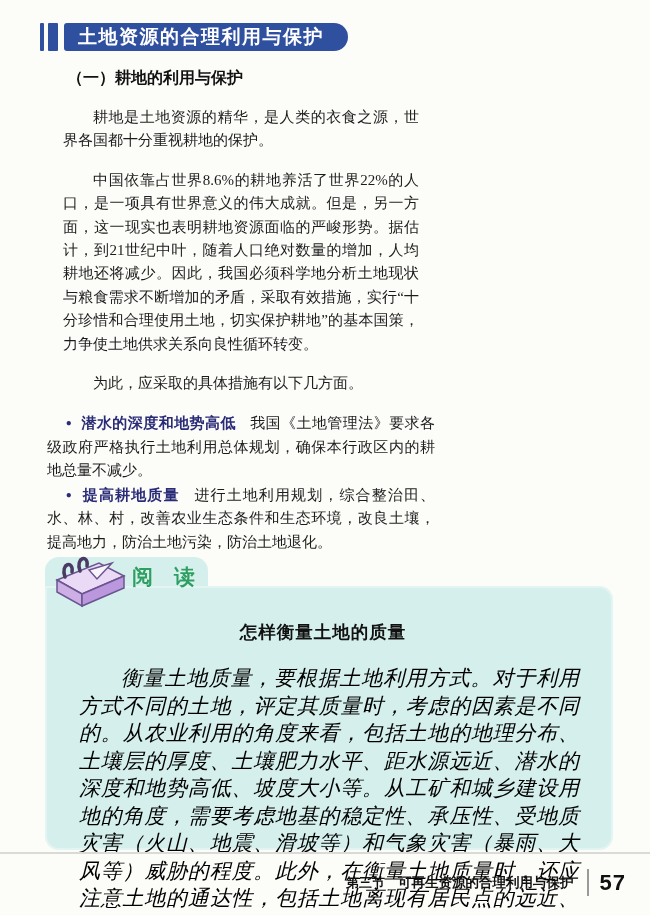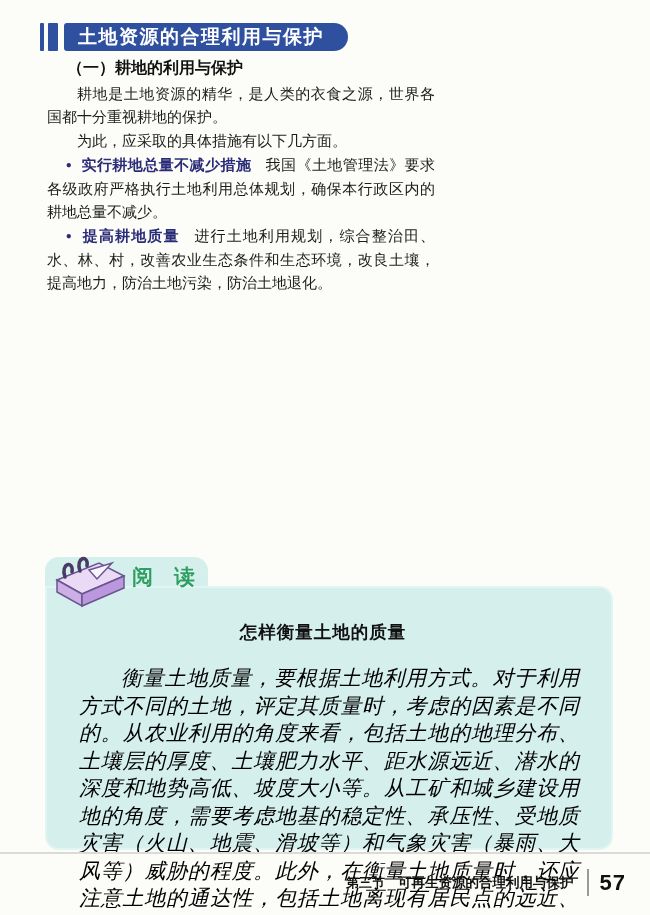--- a/index.html
+++ b/index.html
@@ -23,29 +23,29 @@
   .bar1{width:4px;margin-right:4px;}
   .bar2{width:10px;margin-right:6px;}
   .title-box{
     background:var(--header-bg);color:#ffffff;
     font-family:"Liberation Sans",sans-serif;font-weight:bold;
     font-size:19px;line-height:28px;letter-spacing:1.5px;
     padding:0 24px 0 14px;border-radius:3px 14px 14px 3px;
   }
   
   .content{
-    position:absolute;left:47px;top:55px;width:388px;
+    position:absolute;left:47px;top:65px;width:388px;
     font-size:15px;line-height:23.4px;text-align:justify;
   }
   .subsection{
     font-family:"Liberation Sans",sans-serif;font-weight:bold;
     font-size:16px;line-height:25px;color:#111;
     margin:0 0 3px 0;padding-left:20px;
   }
-  .para{margin:0;text-indent:2em;}
+  .para{margin:16px;text-indent:2em;}
   .measure{margin:0;text-indent:1.25em;}
   .m-bullet{color:var(--accent);font-size:10px;vertical-align:2px;margin-right:5px;}
   .m-title{
     color:var(--accent);font-weight:bold;
     font-family:"Liberation Sans",sans-serif;margin-right:10px;
   }
   
   .reading{position:absolute;left:45px;top:557px;width:568px;height:293px;}
   .reading-tab{
     position:absolute;left:0;top:0;width:163px;height:42px;
@@ -90,25 +90,26 @@
 
   <div class="title-row">
     <span class="bar bar1"></span>
     <span class="bar bar2"></span>
     <div class="title-box">土地资源的合理利用与保护</div>
   </div>
 
   <div class="content">
     <h3 class="subsection">（一）耕地的利用与保护</h3>
     <p class="para">耕地是土地资源的精华，是人类的衣食之源，世界各国都十分重视耕地的保护。</p>
+    <p class="para">中国依靠占世界8.6%的耕地养活了世界22%的人口，是一项具有世界意义的伟大成就。但是，另一方面，这一现实也表明耕地资源面临的严峻形势。据估计，到21世纪中叶，随着人口绝对数量的增加，人均耕地还将减少。因此，我国必须科学地分析土地现状与粮食需求不断增加的矛盾，采取有效措施，实行“十分珍惜和合理使用土地，切实保护耕地”的基本国策，力争使土地供求关系向良性循环转变。</p>
     <p class="para">为此，应采取的具体措施有以下几方面。</p>
 
     <p class="measure">
       <span class="m-bullet">●</span>
-      <span class="m-title">实行耕地总量不减少措施</span>
+      <span class="m-title">潜水的深度和地势高低</span>
       <span class="m-text">我国《土地管理法》要求各级政府严格执行土地利用总体规划，确保本行政区内的耕地总量不减少。</span>
     </p>
     <p class="measure">
       <span class="m-bullet">●</span>
       <span class="m-title">提高耕地质量</span>
       <span class="m-text">进行土地利用规划，综合整治田、水、林、村，改善农业生态条件和生态环境，改良土壤，提高地力，防治土地污染，防治土地退化。</span>
     </p>
   </div>
 
   <div class="reading">

